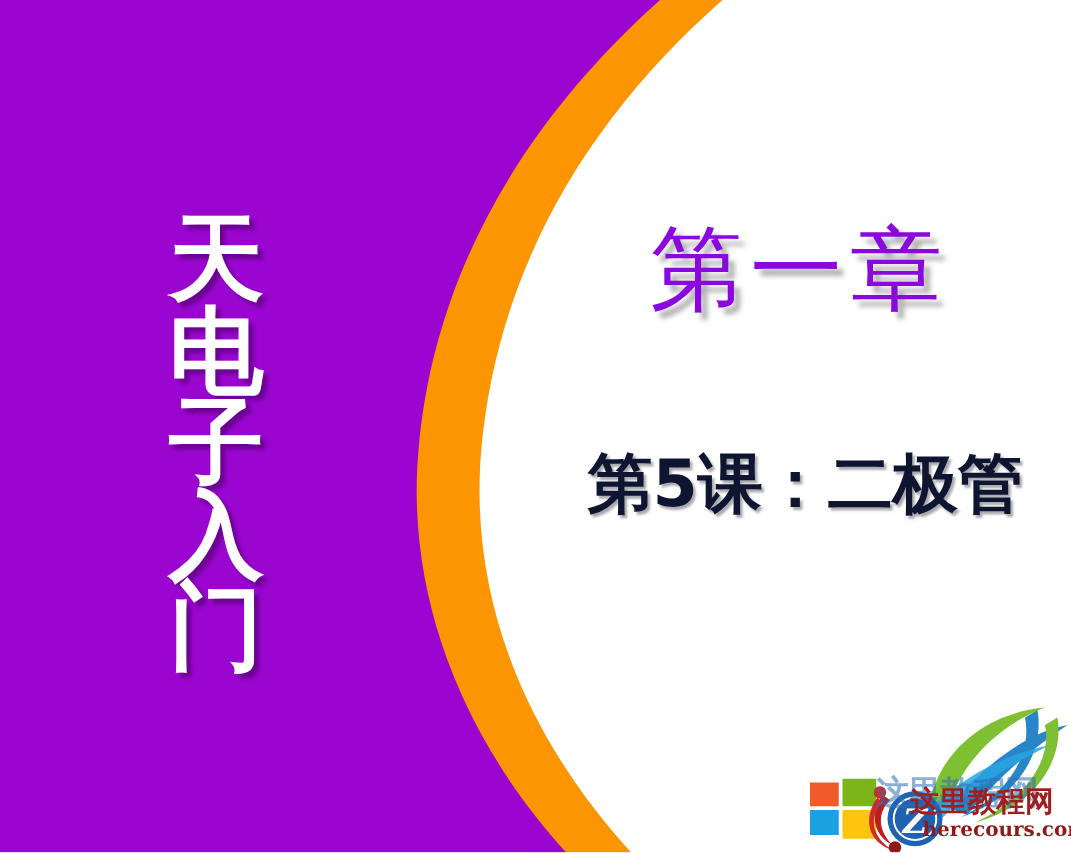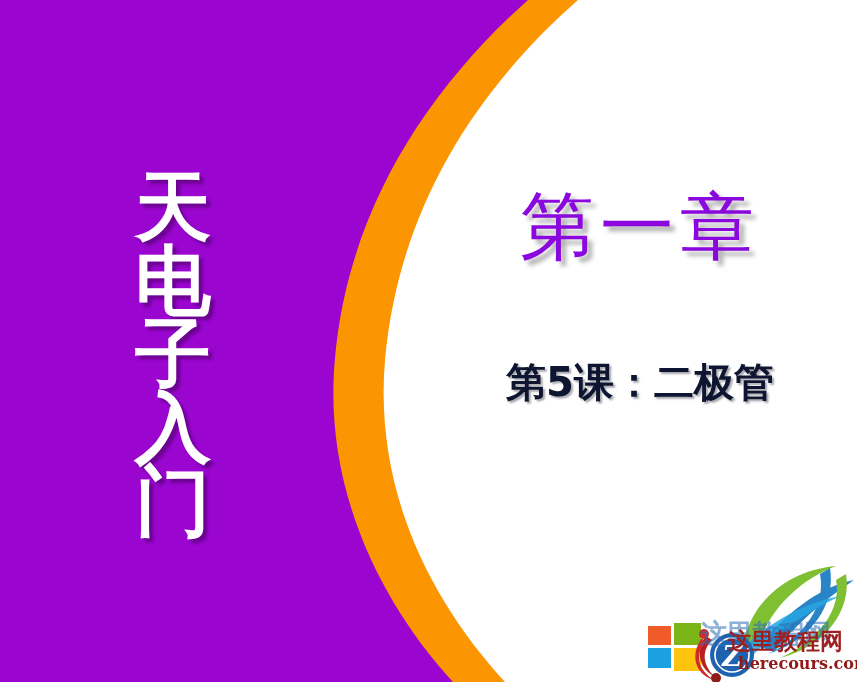--- a/index.html
+++ b/index.html
@@ -76,21 +76,21 @@
     text-shadow: 4px 4px 3px rgba(0,0,0,0.30);
   }
   #vertical-title .vchar {
     display: block;
   }
 
   
   #chapter-heading {
     position: absolute;
     left: 480px;
-    top: 188px;
+    top: 178px;
     width: 320px;
     text-align: center;
     z-index: 6;
     font-family: "DejaVu Serif", "Liberation Serif", serif;
     font-size: 74px;
     line-height: 1.05;
     letter-spacing: 6px;
     color: #8a07dd;
     text-shadow: 5px 5px 4px rgba(150,150,150,0.75);
     white-space: nowrap;
@@ -98,21 +98,21 @@
 
   #lesson-subtitle {
     position: absolute;
     left: 470px;
     top: 360px;
     width: 340px;
     text-align: center;
     z-index: 6;
     font-family: "DejaVu Sans", "Liberation Sans", sans-serif;
     font-weight: bold;
-    font-size: 40px;
+    font-size: 52px;
     line-height: 1.1;
     color: #0d1530;
     text-shadow: 2px 2px 2px rgba(130,130,140,0.7);
     white-space: nowrap;
   }
 
   
   #watermark {
     position: absolute;
     left: 640px;

